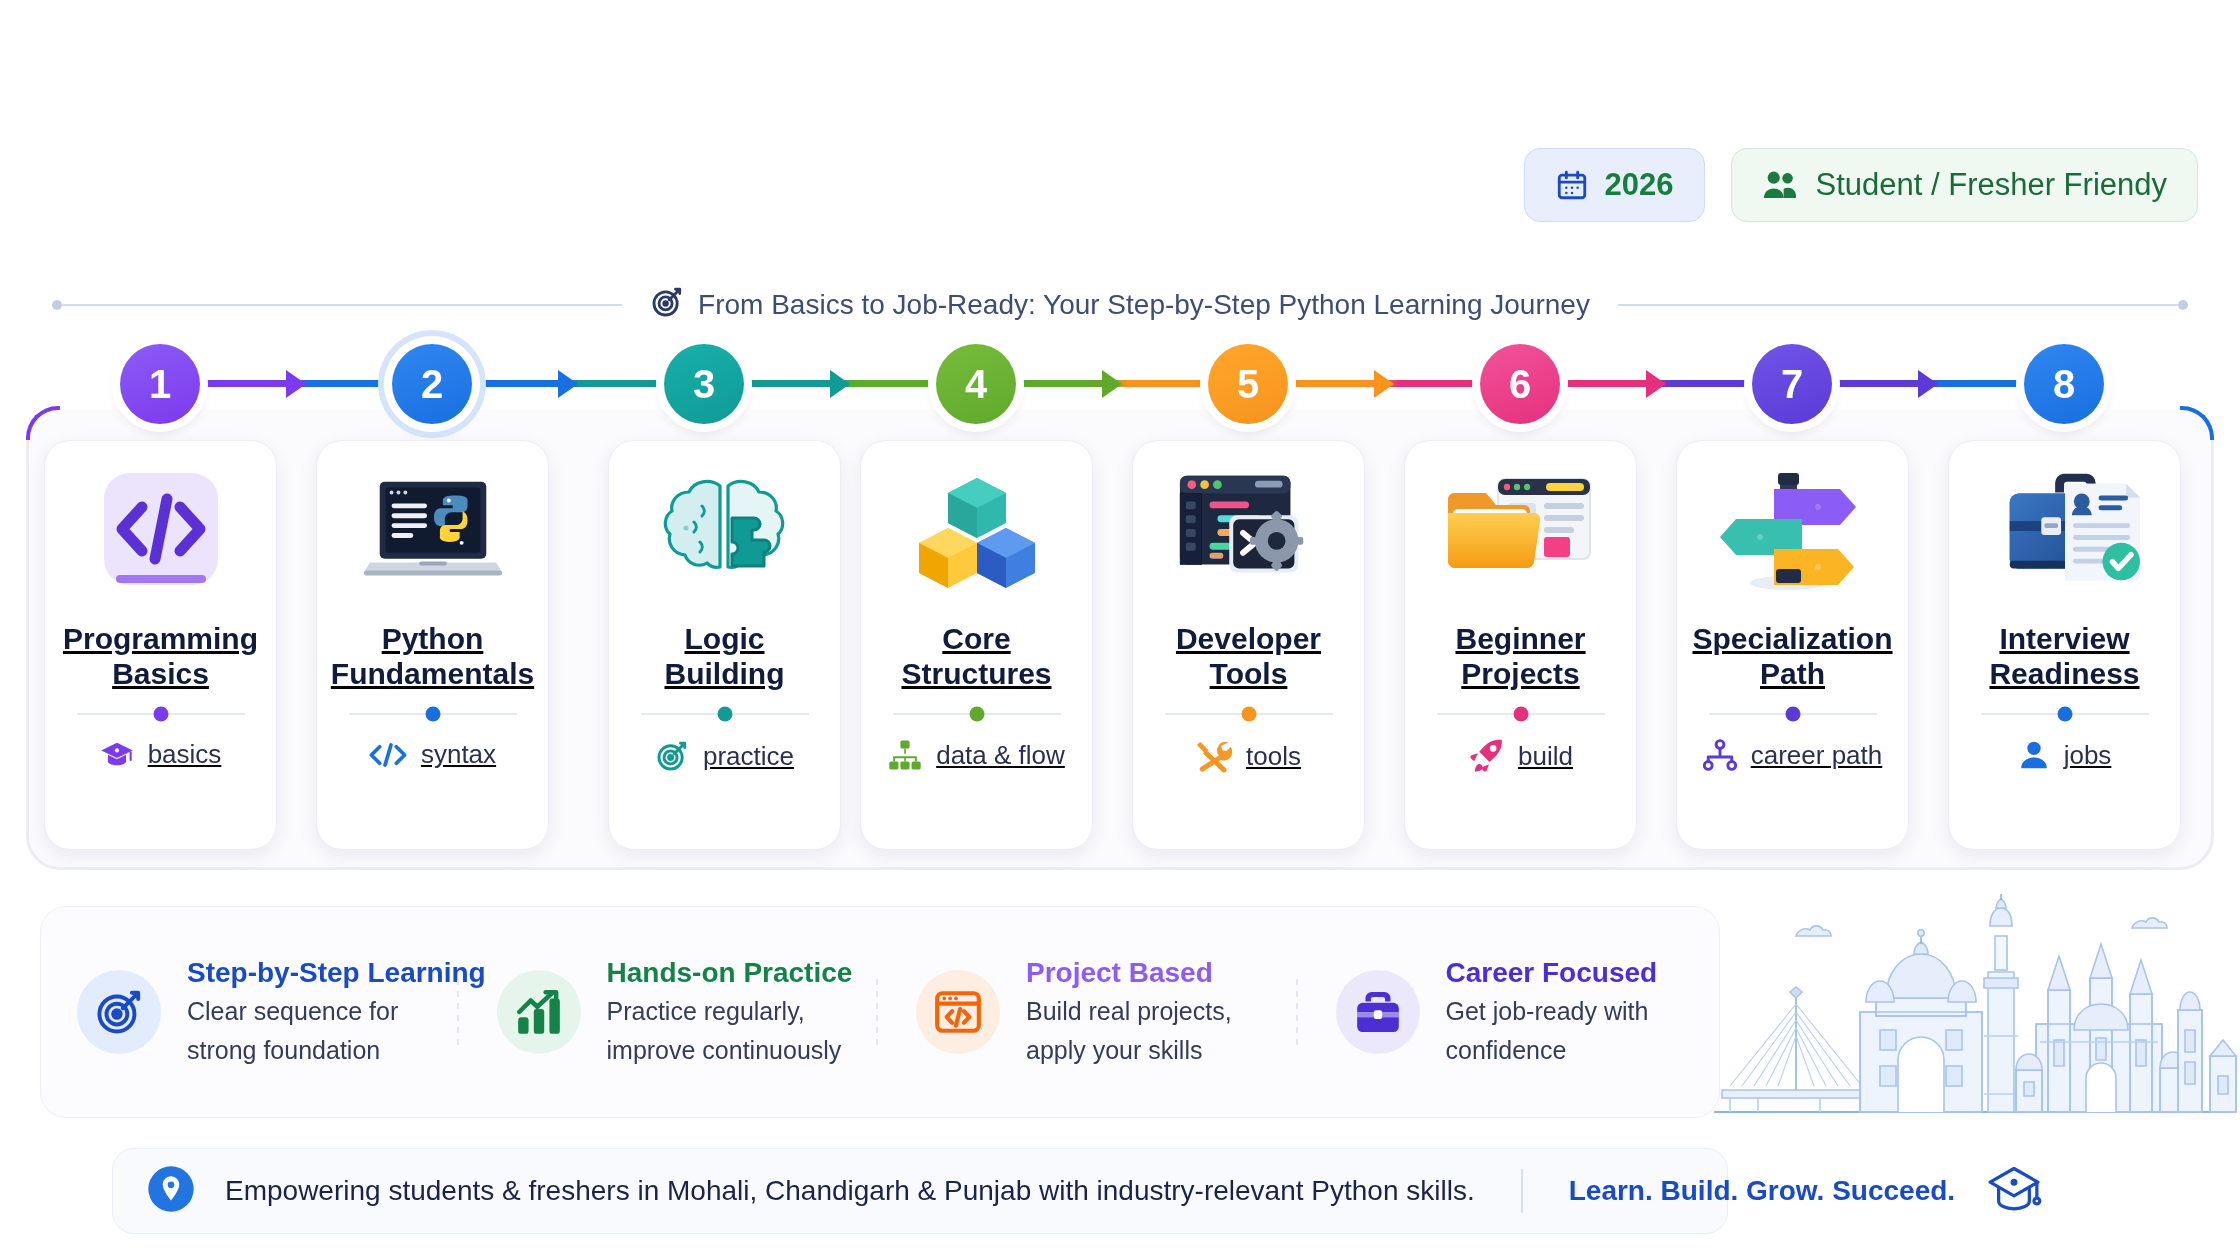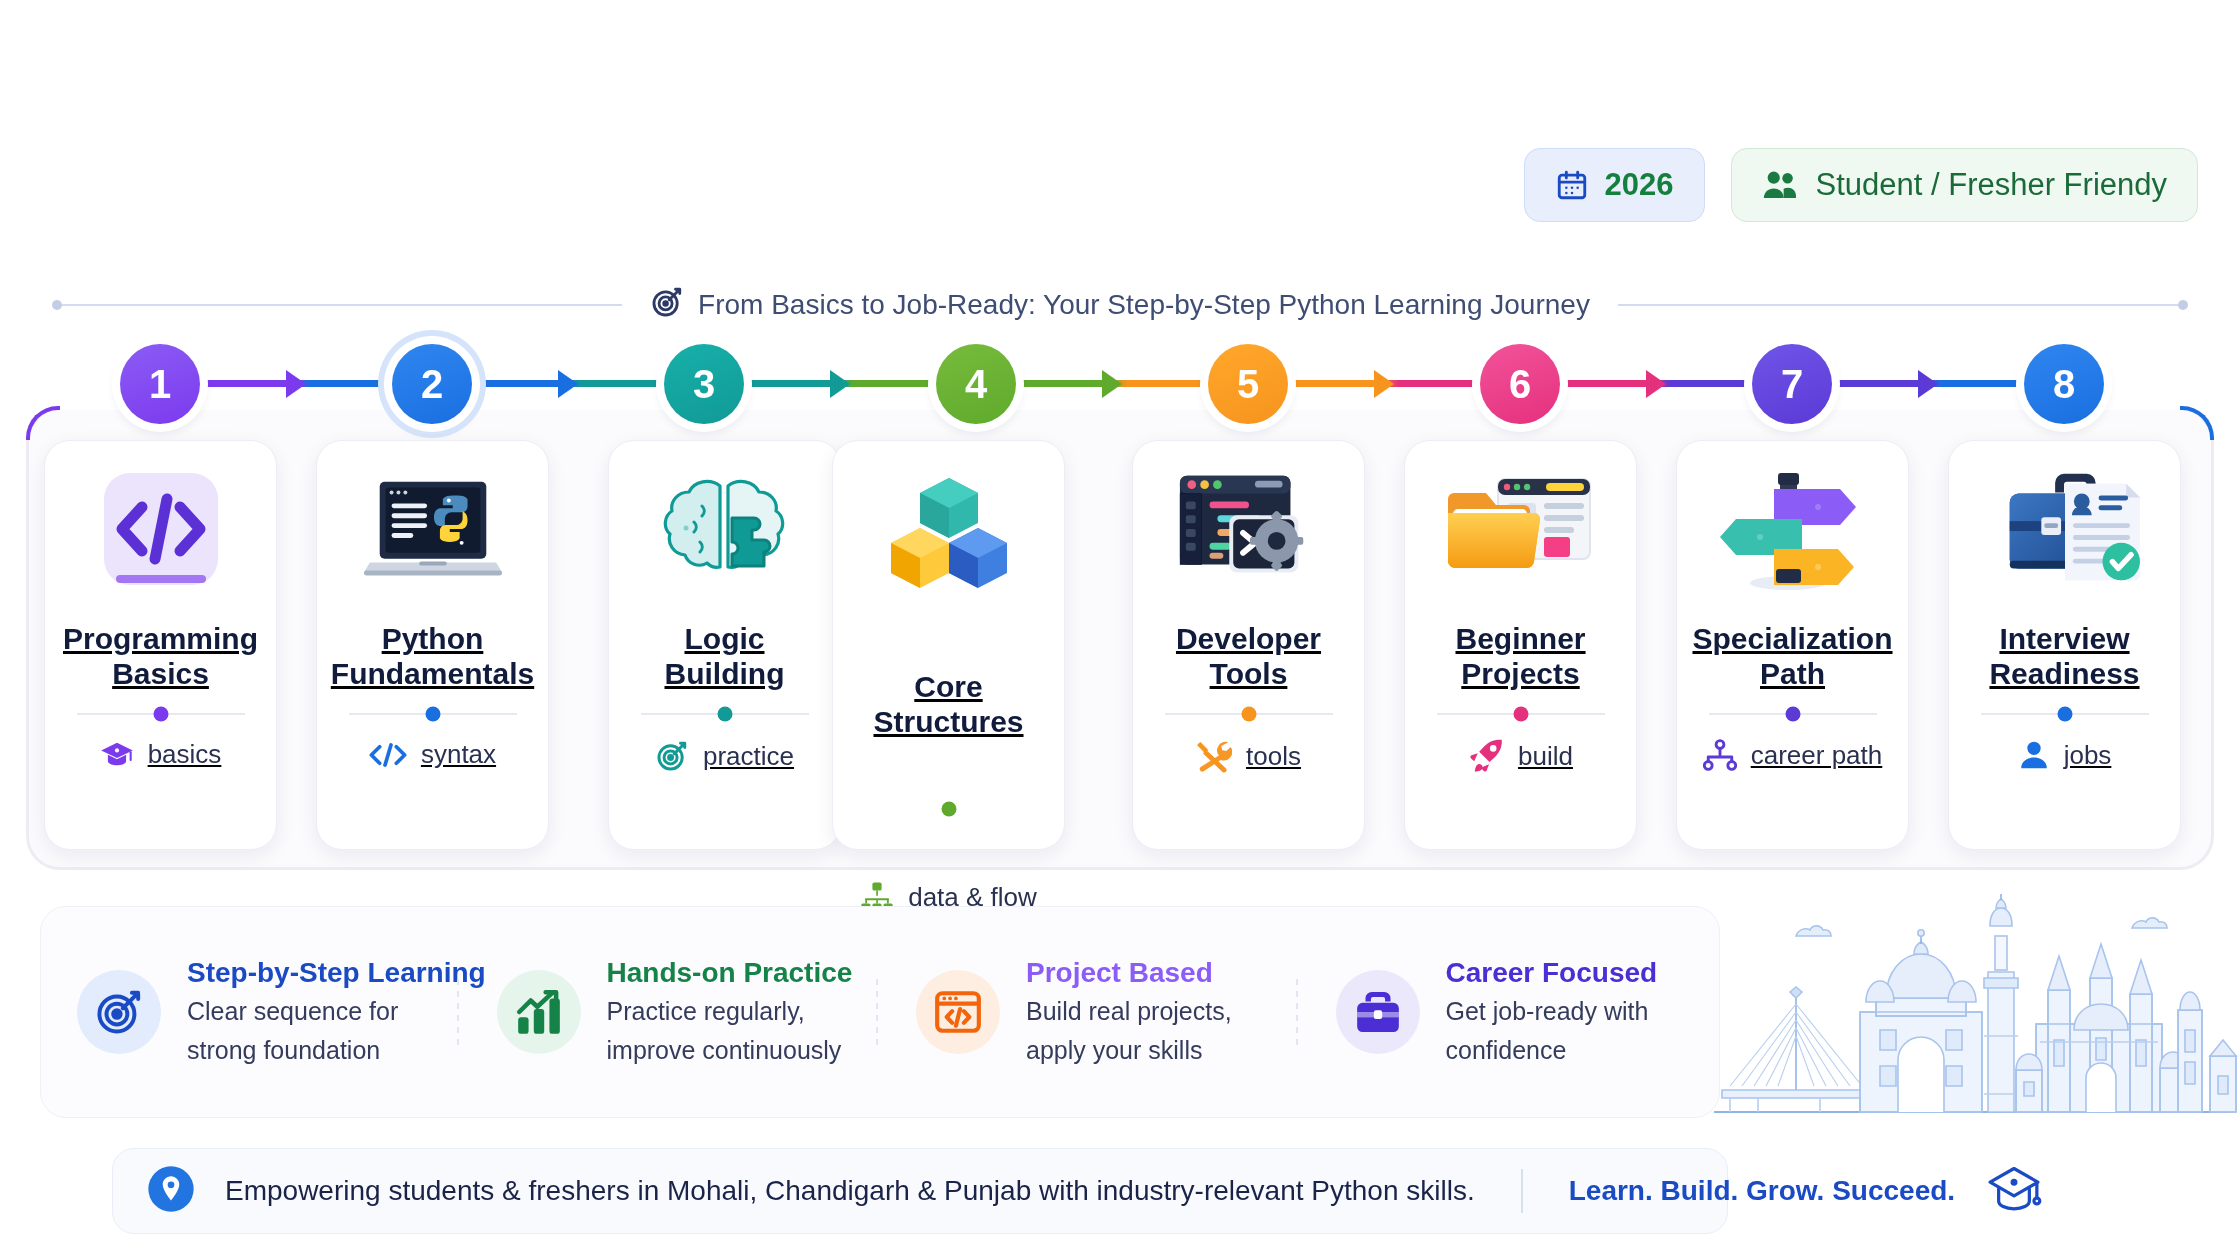--- a/index.html
+++ b/index.html
@@ -327,21 +327,21 @@
             <svg width="34" height="34" viewBox="0 0 24 24" fill="none" stroke="#119a96" stroke-width="2.1">
               <circle cx="11" cy="13" r="8.2"></circle>
               <circle cx="11" cy="13" r="4.6"></circle>
               <circle cx="11" cy="13" r="1.4" fill="#119a96"></circle>
               <path d="M13.6 10.4 21 3M18 3h3v3" stroke-linecap="round" stroke-linejoin="round"></path>
             </svg>
           </span>
           <span>practice</span>
         </div>
       </div>
-      <div class="card" style="left: 832px; gap: 48px;">
+      <div class="card" style="left: 860px;">
         <div class="card-art">
           <svg width="150" height="134" viewBox="0 0 150 134">
       <path d="M75 12 104 27v30L75 72 46 57V27z" fill="#2fb8ab"></path>
       <path d="M75 12 104 27 75 42 46 27z" fill="#45cdbf"></path>
       <path d="M75 42v30L46 57V27z" fill="#2aa79c"></path>
       <path d="M46 62 75 77v30L46 122 17 107V77z" fill="#ffc93c"></path>
       <path d="M46 62 75 77 46 92 17 77z" fill="#ffd75e"></path>
       <path d="M46 92v30L17 107V77z" fill="#f0a500"></path>
       <path d="M104 62 133 77v30l-29 15-29-15V77z" fill="#3f7fe0"></path>
       <path d="M104 62 133 77l-29 15-29-15z" fill="#5e9bf0"></path>

